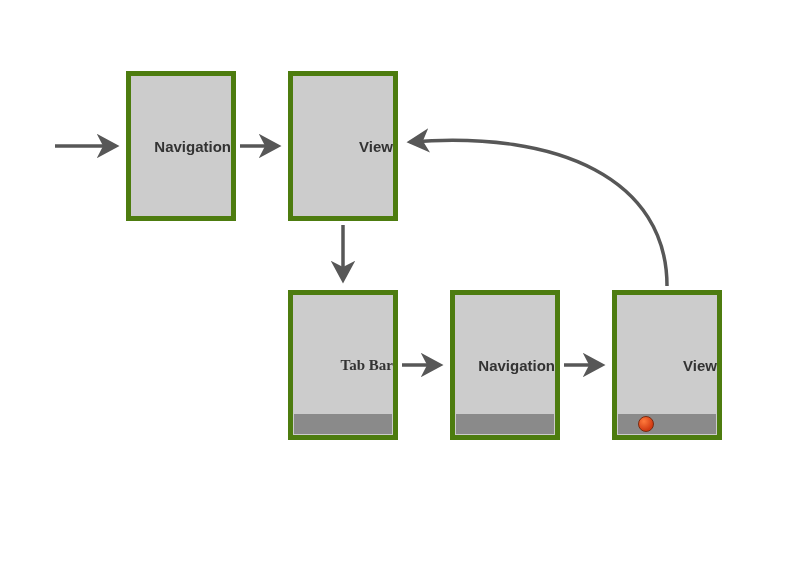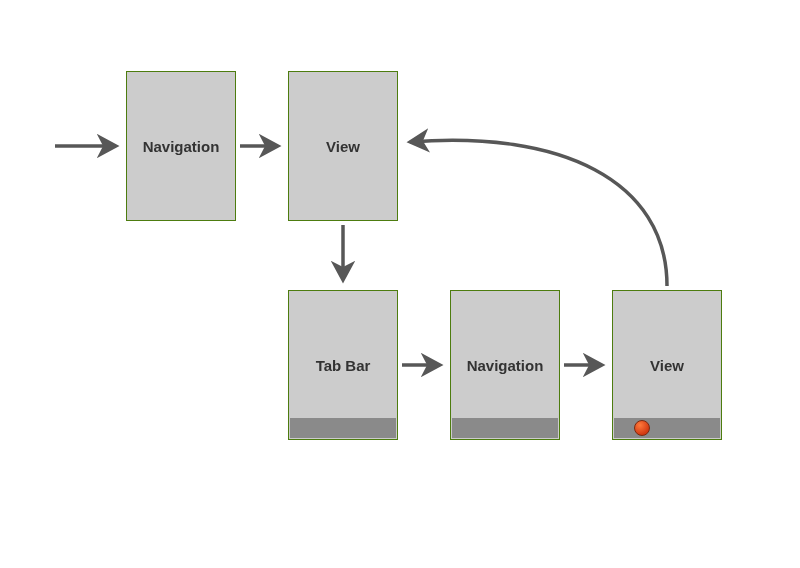--- a/index.html
+++ b/index.html
@@ -12,25 +12,25 @@
     overflow: hidden;
   }
   .canvas {
     position: relative;
     width: 800px;
     height: 568px;
   }
   .node {
     position: absolute;
     background: #cccccc;
-    border: 1px solid #4d7c0f;
+    border: 5px solid #4d7c0f;
     box-sizing: border-box;
     display: flex;
     align-items: center;
-    justify-content: center;
+    justify-content: flex-end;
     font-weight: bold;
     color: #333;
     font-size: 15px;
   }
   .footer-bar {
     position: absolute;
     left: 1px;
     right: 1px;
     bottom: 1px;
     height: 20px;
@@ -59,21 +59,21 @@
 <div class="canvas">
 
   <div class="node" style="left:126px; top:71px; width:110px; height:150px;">
     <span>Navigation</span>
   </div>
 
   <div class="node" style="left:288px; top:71px; width:110px; height:150px;">
     <span>View</span>
   </div>
 
-  <div class="node" style="left:288px; top:290px; width:110px; height:150px;">
+  <div class="node" style="left:288px; top:290px; width:110px; height:150px;font-family:Liberation Serif, serif;">
     <span>Tab Bar</span>
     <div class="footer-bar"></div>
   </div>
 
   <div class="node" style="left:450px; top:290px; width:110px; height:150px;">
     <span>Navigation</span>
     <div class="footer-bar"></div>
   </div>
 
   <div class="node" style="left:612px; top:290px; width:110px; height:150px;">

